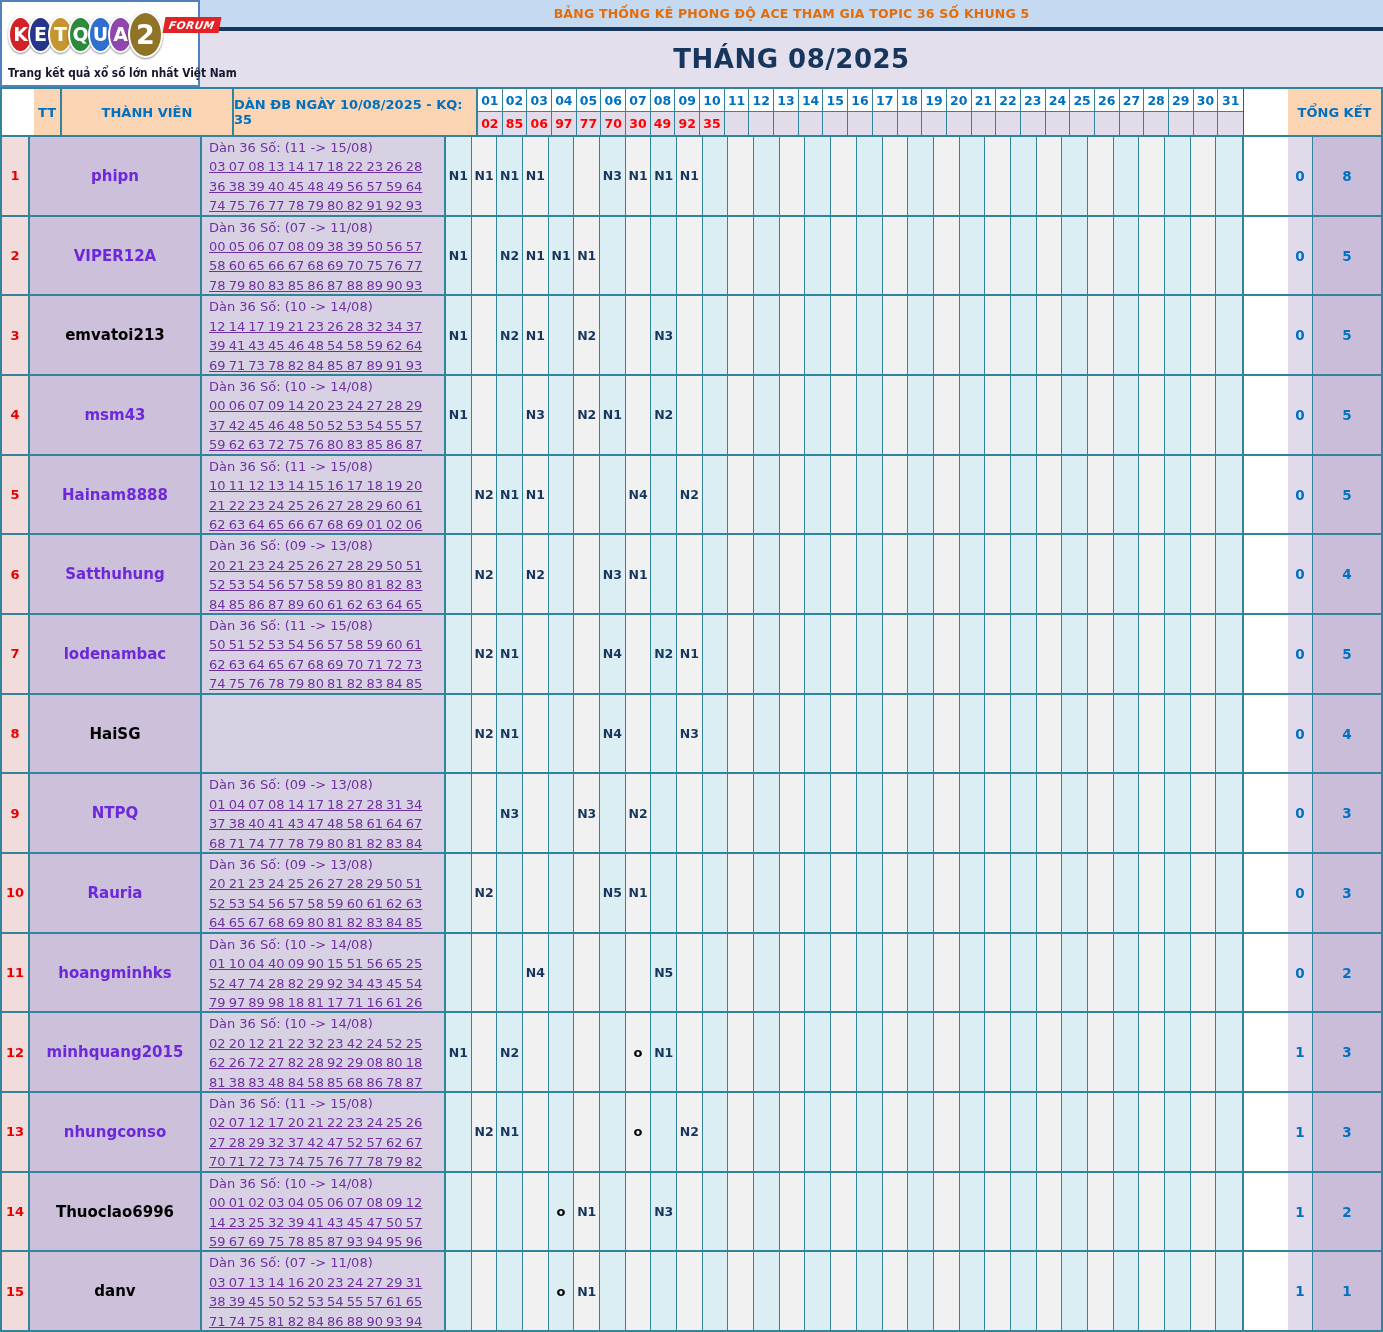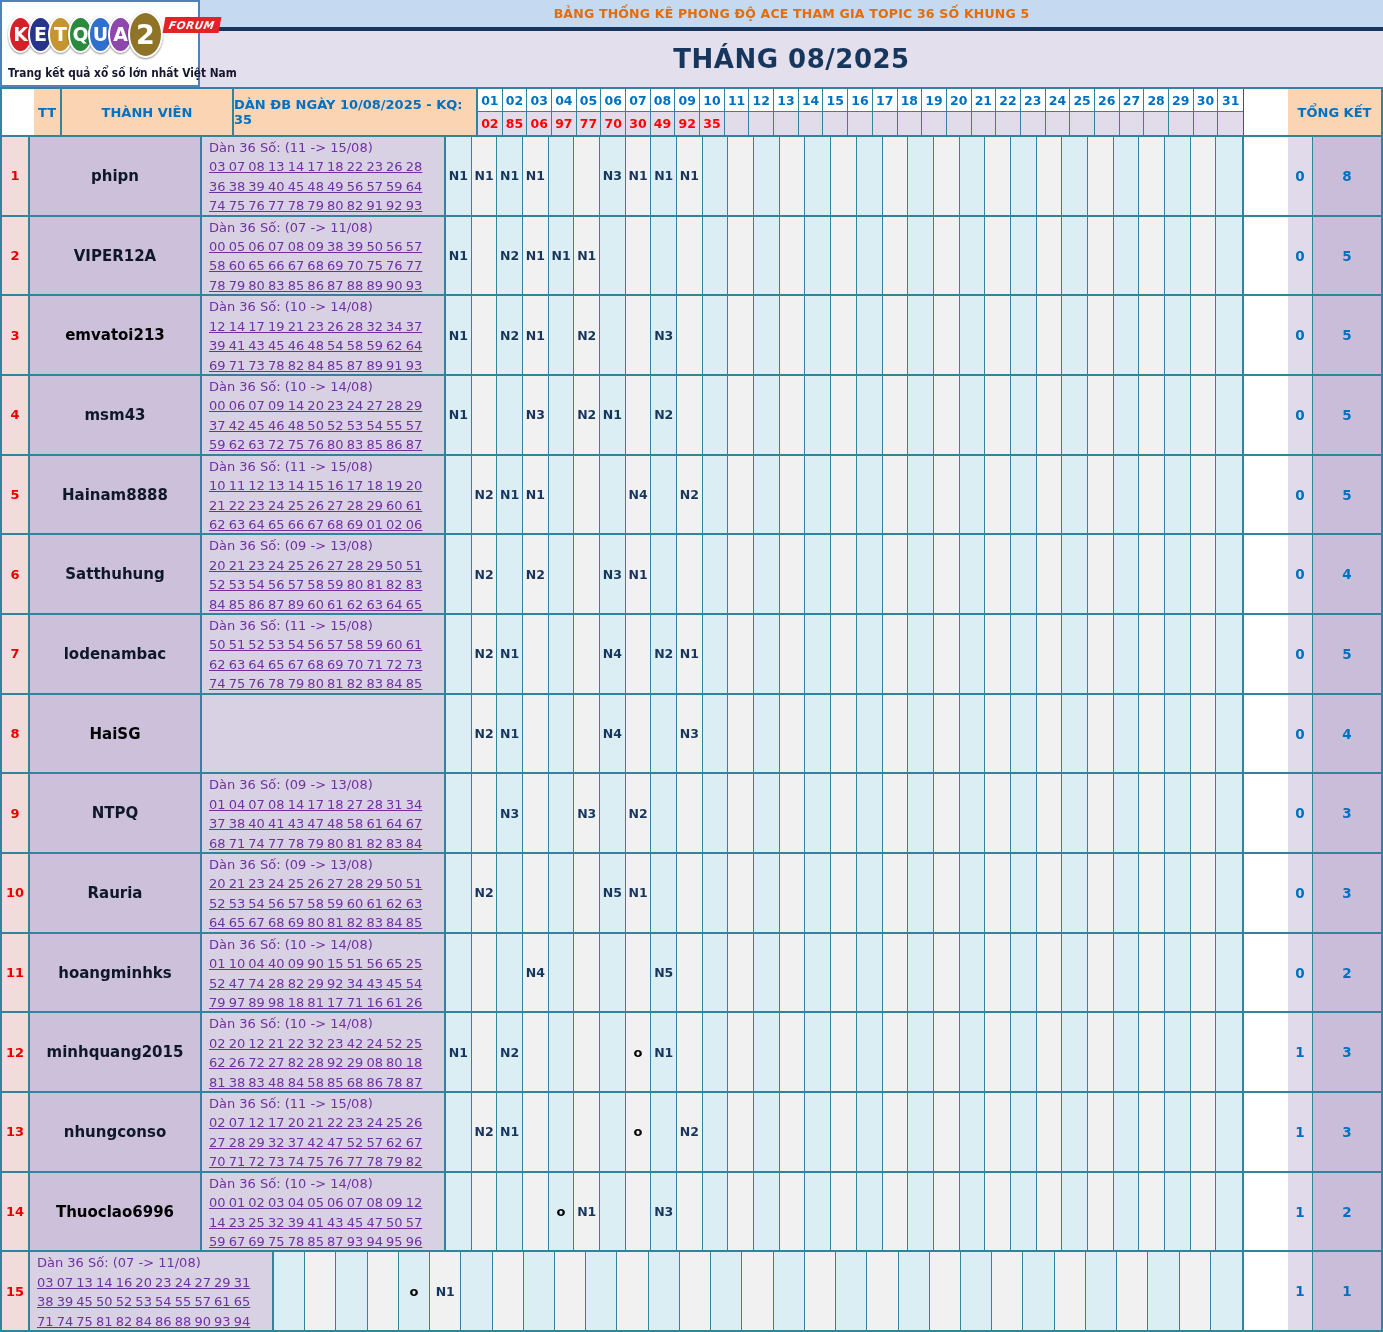--- a/index.html
+++ b/index.html
@@ -43,21 +43,21 @@
   .res-h{color:#ff0000;font-weight:bold;font-size:12.5px;display:flex;align-items:center;justify-content:center;
          border-right:1px solid #31849b;}
   .day-h:last-child,.res-h:last-child{border-right:none;}
   .c-tk.th{border-right:none;}
 
   .tbody{flex:1;display:flex;flex-direction:column;min-height:0;}
   .trow{flex:1;display:flex;min-height:0;border-top:2px solid #31849b;}
   .td{border-right:2px solid #31849b;}
   .td.c-tt{background:#f2dcdb;color:#e60000;font-weight:bold;font-size:13px;display:flex;align-items:center;justify-content:center;}
   .td.c-member{background:#ccc0da;font-weight:bold;font-size:15px;display:flex;align-items:center;justify-content:center;text-align:center;}
-  .td.c-member.accent{color:#0f172a;}
+  .td.c-member.accent{color:#6d28d9;}
   .td.c-member.dark{color:#000;}
   .td.c-dan{background:#d8d1e3;color:#7030a0;font-size:13px;line-height:19.4px;padding:1px 5px 8px 7px;overflow:hidden;}
   .dan-range{white-space:nowrap;}
   .dan-numbers{word-spacing:-1px;text-decoration:underline;}
   .dgrid{display:grid;grid-template-columns:repeat(31,1fr);border-right:2px solid #31849b;}
   .dcell{display:flex;align-items:center;justify-content:center;border-right:1px solid #31849b;
          color:#17365d;font-weight:bold;font-size:12.5px;}
   .dcell:last-child{border-right:none;}
   .dcell.odd{background:#daeef3;}
   .dcell.even{background:#f1f1f1;}
@@ -793,20 +793,21 @@
             <div class="dcell even"></div>
             <div class="dcell odd"></div>
           </div>
           <div class="c-tk tkwrap">
             <div class="tk1">1</div>
             <div class="tk2">2</div>
           </div>
         </div>
         <div class="trow">
           <div class="td c-tt">15</div>
+          <div class="td c-member dark">danv</div>
           <div class="td c-dan">
             <div class="dan-range">Dàn 36 Số: (07 -&gt; 11/08)</div>
             <div class="dan-numbers">03 07 13 14 16 20 23 24 27 29 31 38 39 45 50 52 53 54 55 57 61 65 71 74 75 81 82 84 86 88 90 93 94 95 96 99</div>
           </div>
           <div class="c-days dgrid">
             <div class="dcell odd"></div>
             <div class="dcell even"></div>
             <div class="dcell odd"></div>
             <div class="dcell even"></div>
             <div class="dcell odd miss">o</div>

